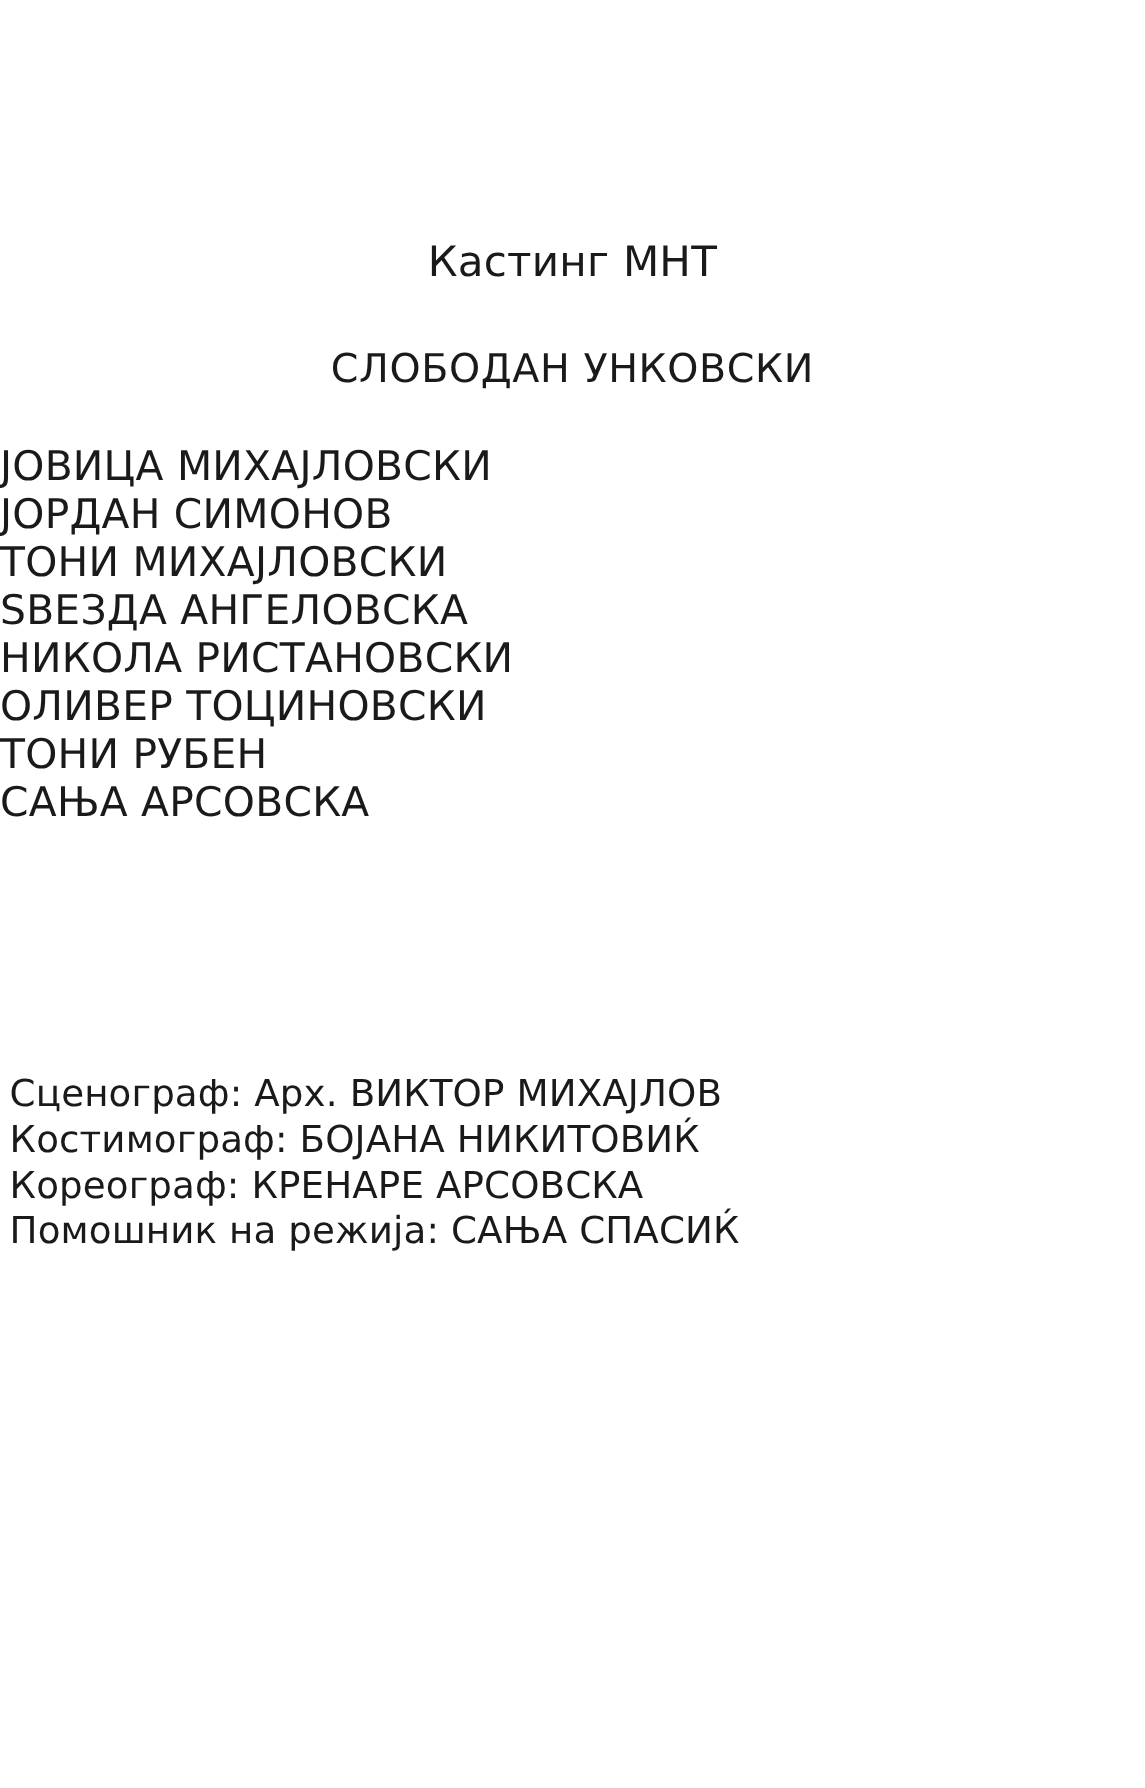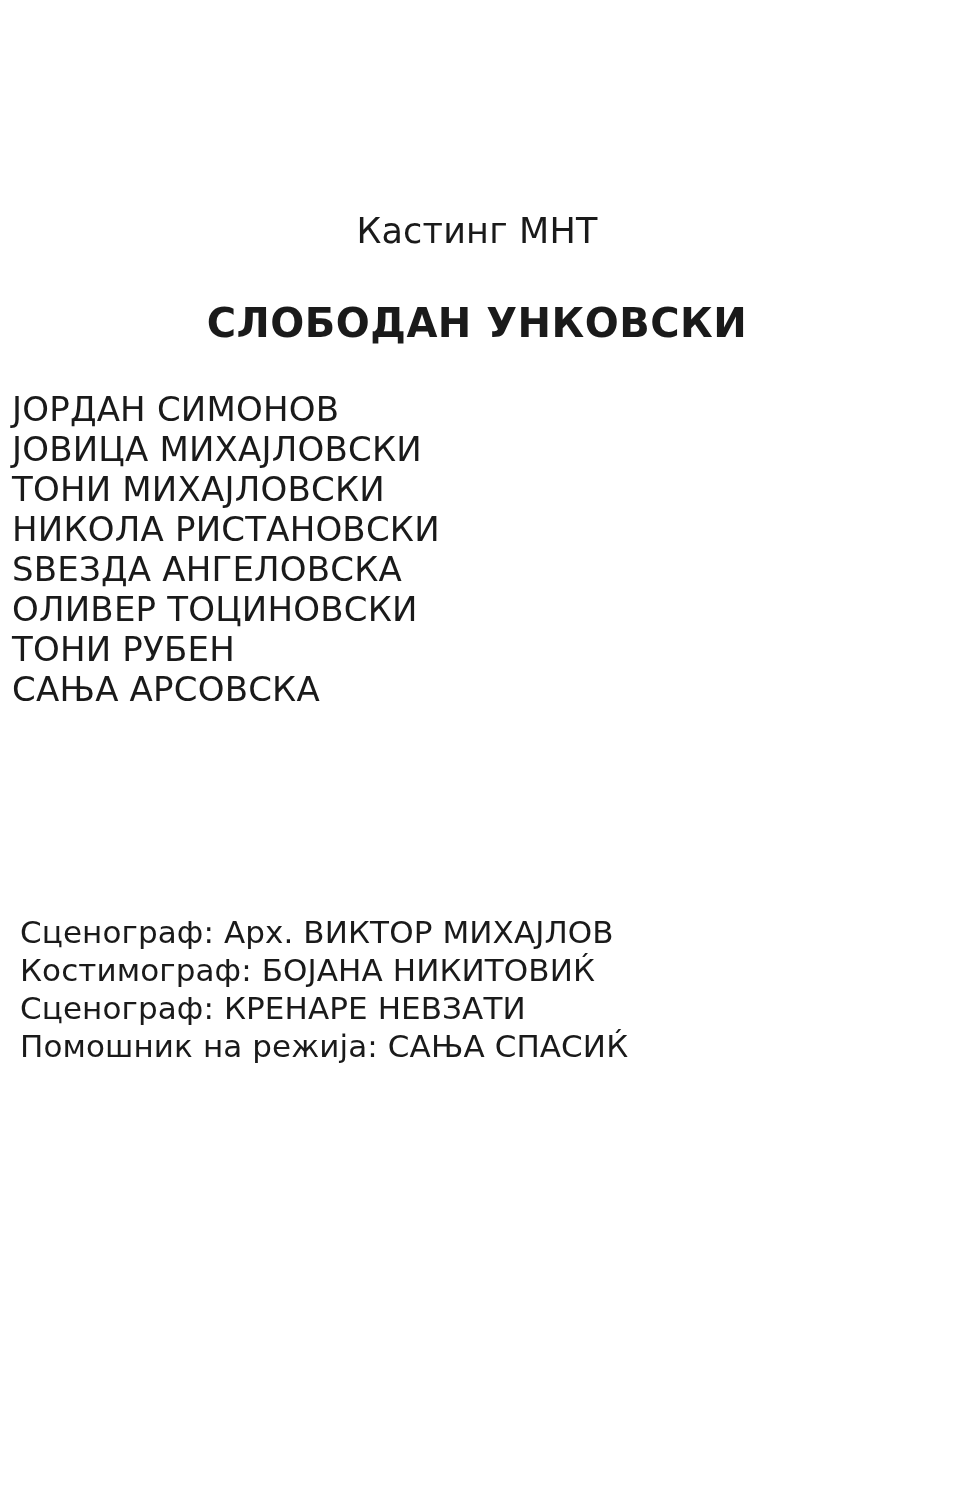--- a/index.html
+++ b/index.html
@@ -12,37 +12,37 @@
     height: 1490px;
     font-family: "DejaVu Sans", sans-serif;
     color: #1a1a1a;
     position: relative;
     overflow: hidden;
   }
   .page {
     width: 954px;
     height: 1490px;
     box-sizing: border-box;
-    padding: 12px;
+    padding: 0;
     position: relative;
   }
   .block {
     text-align: center;
   }
   .heading {
     font-size: 35px;
     font-weight: 400;
     line-height: 1.2;
     margin: 0;
     padding-top: 198px;
     letter-spacing: 0.2px;
   }
   .director {
-    font-size: 40px;
-    font-weight: 700;
+    font-size: 33px;
+    font-weight: 400;
     line-height: 1.2;
     margin: 0;
     padding-top: 47px;
     letter-spacing: 0.5px;
   }
   .cast-list {
     list-style: none;
     margin: 0;
     padding: 0;
     padding-top: 42px;
@@ -73,30 +73,30 @@
 
   <div class="block">
     <h1 class="heading">Кастинг МНТ</h1>
   </div>
 
   <div class="block">
     <h2 class="director">СЛОБОДАН УНКОВСКИ</h2>
   </div>
 
   <ul class="cast-list">
+    <li>ЈОВИЦА МИХАЈЛОВСКИ</li>
     <li>ЈОРДАН СИМОНОВ</li>
-    <li>ЈОВИЦА МИХАЈЛОВСКИ</li>
     <li>ТОНИ МИХАЈЛОВСКИ</li>
+    <li>SВЕЗДА АНГЕЛОВСКА</li>
     <li>НИКОЛА РИСТАНОВСКИ</li>
-    <li>SВЕЗДА АНГЕЛОВСКА</li>
     <li>ОЛИВЕР ТОЦИНОВСКИ</li>
     <li>ТОНИ РУБЕН</li>
     <li>САЊА АРСОВСКА</li>
   </ul>
 
   <ul class="credits">
     <li>Сценограф: Арх. ВИКТОР МИХАЈЛОВ</li>
     <li>Костимограф: БОЈАНА НИКИТОВИЌ</li>
-    <li>Сценограф: КРЕНАРЕ НЕВЗАТИ</li>
+    <li>Кореограф: КРЕНАРЕ АРСОВСКА</li>
     <li>Помошник на режија: САЊА СПАСИЌ</li>
   </ul>
 
 </div>
 
 </body></html>

